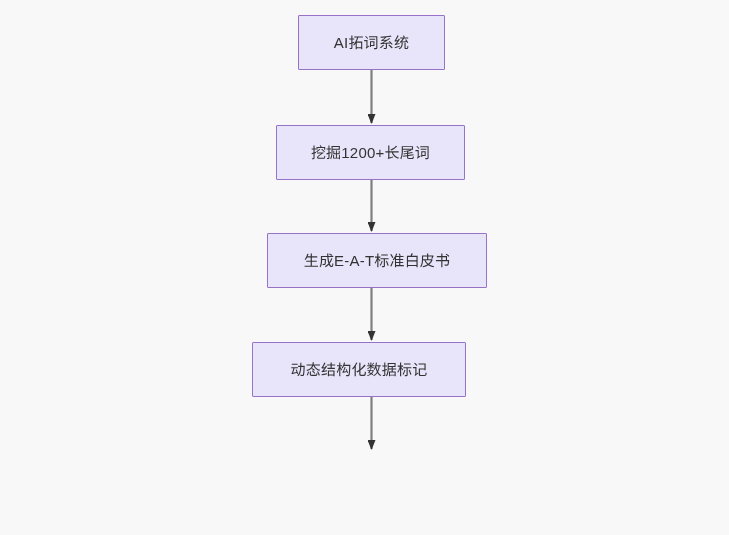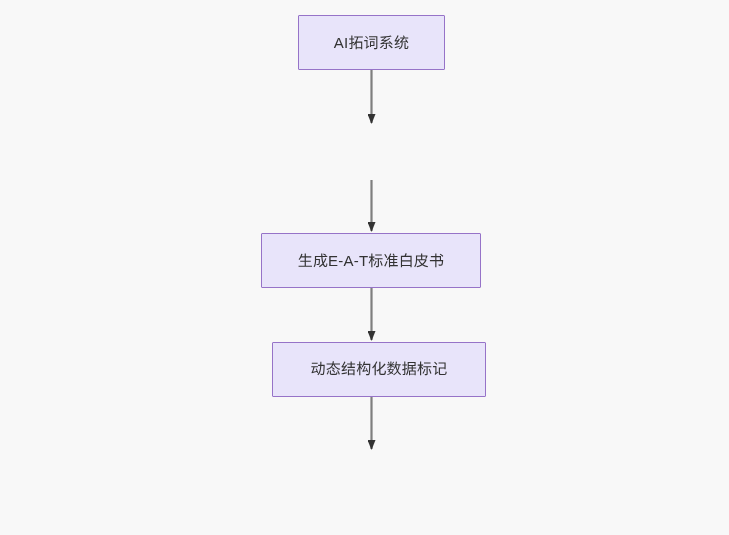--- a/index.html
+++ b/index.html
@@ -50,22 +50,22 @@
   }
 
   .node-label {
     display: block;
     padding: 0 10px;
   }
 
   
   #node-1 { left: 298px; top: 15px;  width: 147px; height: 55px; }
   #node-2 { left: 276px; top: 125px; width: 189px; height: 55px; }
-  #node-3 { left: 261px; top: 233px; width: 220px; height: 55px; }
-  #node-4 { left: 272px; top: 342px; width: 214px; height: 55px; font-family: Liberation Serif, serif; }
+  #node-3 { left: 267px; top: 233px; width: 220px; height: 55px; }
+  #node-4 { left: 252px; top: 342px; width: 214px; height: 55px; }
   #node-5 { left: 253px; top: 451px; width: 235px; height: 55px; }
 </style>
 </head>
 <body>
 
 <div id="flowchart">
 
   <svg id="edges" width="729" height="535" viewBox="0 0 729 535" aria-hidden="true">
     <defs>
       <marker id="arrowhead" markerWidth="10" markerHeight="8" refX="9" refY="4" orient="auto" markerUnits="userSpaceOnUse">
@@ -84,20 +84,23 @@
     </g>
     <g>
       <line x1="371.5" y1="397" x2="371.5" y2="449" stroke="#7f7f7f" stroke-width="2.2" marker-end="url(#arrowhead)"></line>
     </g>
   </svg>
 
   <div class="node" id="node-1">
     <span class="node-label">AI拓词系统</span>
   </div>
 
+  <div class="node" id="node-2">
+    <span class="node-label">挖掘1200+长尾词</span>
+  </div>
 
   <div class="node" id="node-3">
     <span class="node-label">生成E-A-T标准白皮书</span>
   </div>
 
   <div class="node" id="node-4">
     <span class="node-label">动态结构化数据标记</span>
   </div>
 
 

